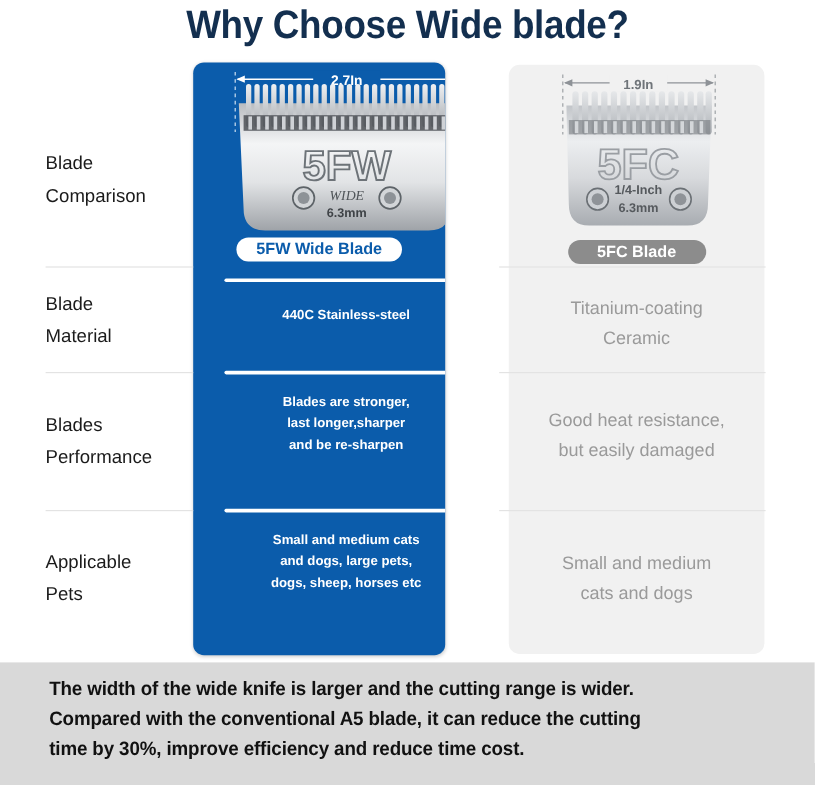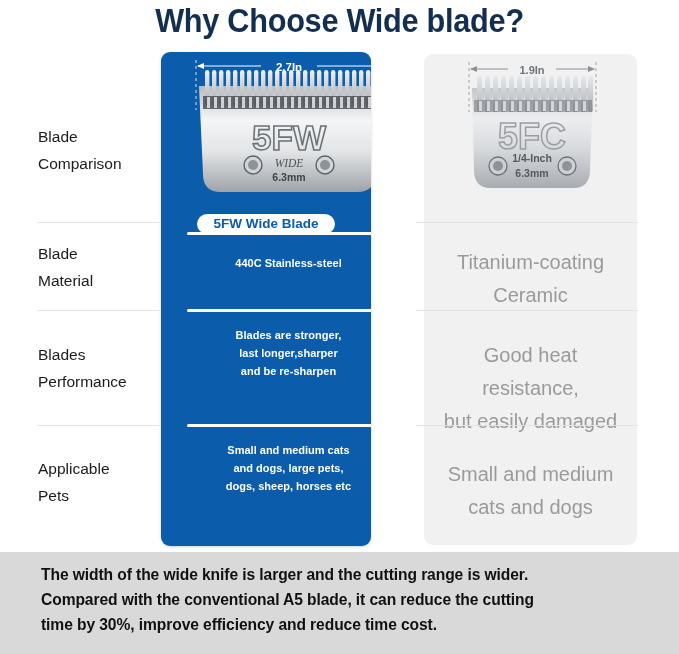--- a/index.html
+++ b/index.html
@@ -104,21 +104,21 @@
     text-align: center;
     line-height: 20px;
     height: 20px;
   }
   .pill-blue {
     background: #ffffff;
     color: #0b5cab;
     left: 50%;
     transform: translateX(-50%);
     width: 138px;
-    top: 162px;
+    top: 146px;
   }
   .pill-gray {
     background: #8c8c8c;
     color: #ffffff;
     left: 50%;
     transform: translateX(-50%);
     width: 115px;
     top: 146px;
   }
 
@@ -131,21 +131,21 @@
   .cell-blue {
     color: #ffffff;
     font-size: 11px;
     font-weight: bold;
     line-height: 1.62;
     left: 14px;
     width: 227px;
   }
   .cell-gray {
     color: #9a9a9a;
-    font-size: 20px;
+    font-size: 15px;
     line-height: 1.66;
     left: 12px;
     width: 189px;
   }
 
   
   .footer {
     position: absolute;
     left: 0; top: 552px;
     width: 679px;
@@ -353,20 +353,21 @@
           <text x="108" y="95" fill="none" stroke="#9a9ea3" stroke-width="1.5" font-size="36" font-weight="bold" text-anchor="middle" font-family="'Liberation Sans',sans-serif">5FC</text>
           <text x="108" y="108" fill="#55595d" font-size="10.5" font-weight="bold" text-anchor="middle" font-family="'Liberation Sans',sans-serif">1/4-Inch</text>
           <text x="108" y="123" fill="#55595d" font-size="10.5" font-weight="bold" text-anchor="middle" font-family="'Liberation Sans',sans-serif">6.3mm</text>
           <circle cx="74" cy="112" r="9" fill="#cdd0d4" stroke="#6b7075" stroke-width="1.3"></circle>
           <circle cx="74" cy="112" r="5" fill="#8f9398"></circle>
           <circle cx="143" cy="112" r="9" fill="#cdd0d4" stroke="#6b7075" stroke-width="1.3"></circle>
           <circle cx="143" cy="112" r="5" fill="#8f9398"></circle>
         </svg>
       </div>
 
+      <div class="pill pill-gray">5FC Blade</div>
 
       <div class="cell cell-gray" style="top:192px;">
         <div>Titanium-coating</div>
         <div>Ceramic</div>
       </div>
 
       <div class="cell cell-gray" style="top:285px;">
         <div>Good heat resistance,</div>
         <div>but easily damaged</div>
       </div>

